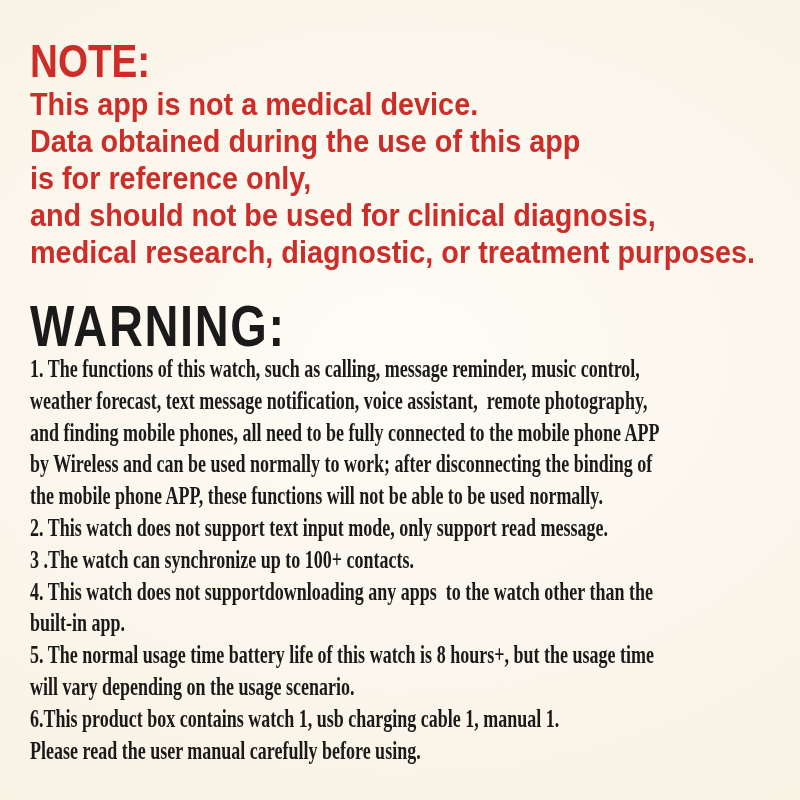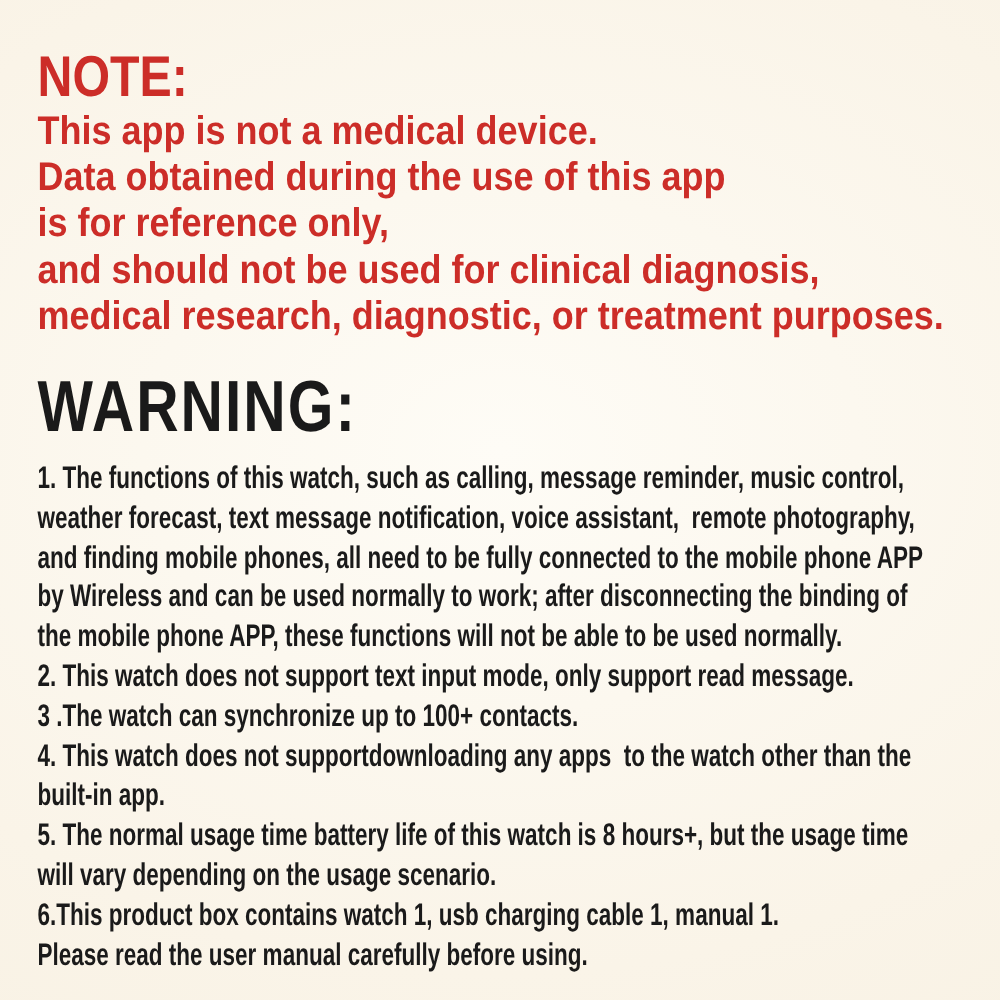--- a/index.html
+++ b/index.html
@@ -46,21 +46,22 @@
     color:var(--warning-black);
     font-size:58px;
     font-weight:bold;
     letter-spacing:2px;
     line-height:54px;
     white-space:pre;
     transform:scaleX(0.81);
     transform-origin:left top;
   }
   .warning-lines{
-    margin-top:14px;
+    margin-top:0;
+    font-family:Liberation Serif, serif;
   }
   .warning-line{
     color:var(--warning-black);
     font-size:25px;
     font-weight:bold;
     line-height:31.8px;
     white-space:pre;
     transform:scaleX(0.72);
     transform-origin:left top;
   }

